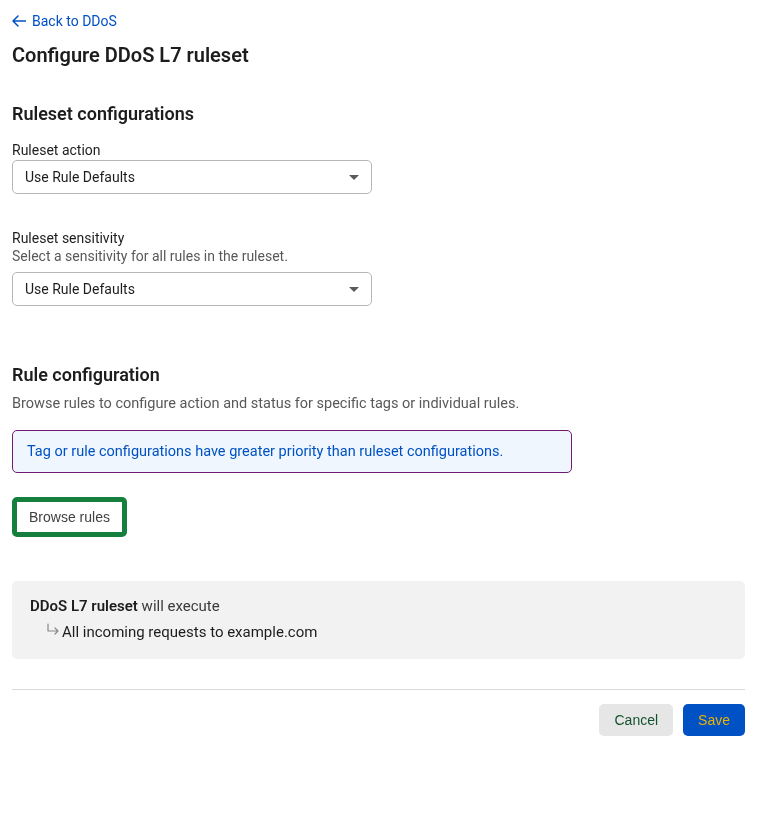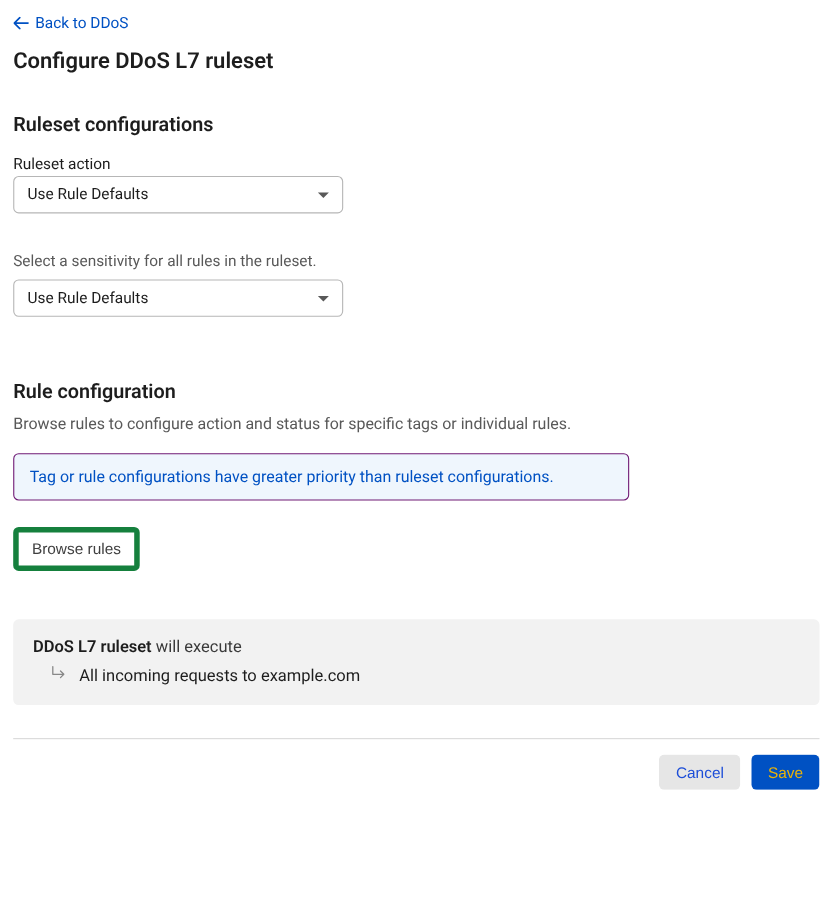--- a/index.html
+++ b/index.html
@@ -37,21 +37,21 @@
       color: #1d1d1d;
       margin-bottom: 2px;
     }
     .field-help {
       font-size: 14px;
       color: #595959;
       margin-bottom: 8px;
       max-width: 300px;
     }
     .select {
-      width: 300px;
+      width: 360px;
       border: 1px solid #b6b6b6;
       border-radius: 5px;
       padding: 8px 12px;
       font-size: 14px;
       display: flex;
       justify-content: space-between;
       align-items: center;
       cursor: pointer;
       background: #fff;
     }
@@ -93,21 +93,21 @@
       margin-top: 44px;
     }
     .exec-heading {
       font-size: 15px;
       color: #3a3a3a;
     }
     .exec-heading .strong { color: #1d1d1d; font-weight: 600; }
     .exec-line {
       display: flex;
       align-items: center;
-      gap: 12px;
+      gap: 2px;
       margin-top: 8px;
       padding-left: 16px;
       font-size: 15px;
       color: #1d1d1d;
     }
     hr.divider {
       border: none;
       border-top: 1px solid #d9d9d9;
       margin: 30px 0 14px 0;
     }
@@ -118,21 +118,21 @@
     }
     .btn {
       border-radius: 5px;
       padding: 7px 14px;
       font-size: 14px;
       cursor: pointer;
       border: 1px solid transparent;
     }
     .btn-cancel {
       background: #e6e6e6;
-      color: #1d4ed8;
+      color: #14532d;
     }
     .btn-save {
       background: #0051c3;
       color: #eab308;
     }
   </style>
 </head>
 <body>
 
 
@@ -152,20 +152,21 @@
 
 <div class="field-group">
   <div class="field-label">Ruleset action</div>
   <div class="select">
     <span>Use Rule Defaults</span>
     <span class="caret"></span>
   </div>
 </div>
 
 <div class="field-group">
+  <div class="field-label">Ruleset sensitivity</div>
   <div class="field-help">Select a sensitivity for all rules in the ruleset.</div>
   <div class="select">
     <span>Use Rule Defaults</span>
     <span class="caret"></span>
   </div>
 </div>
 
 <div style="height: 22px;"></div>
 
 <h2 class="section-title">Rule configuration</h2>

